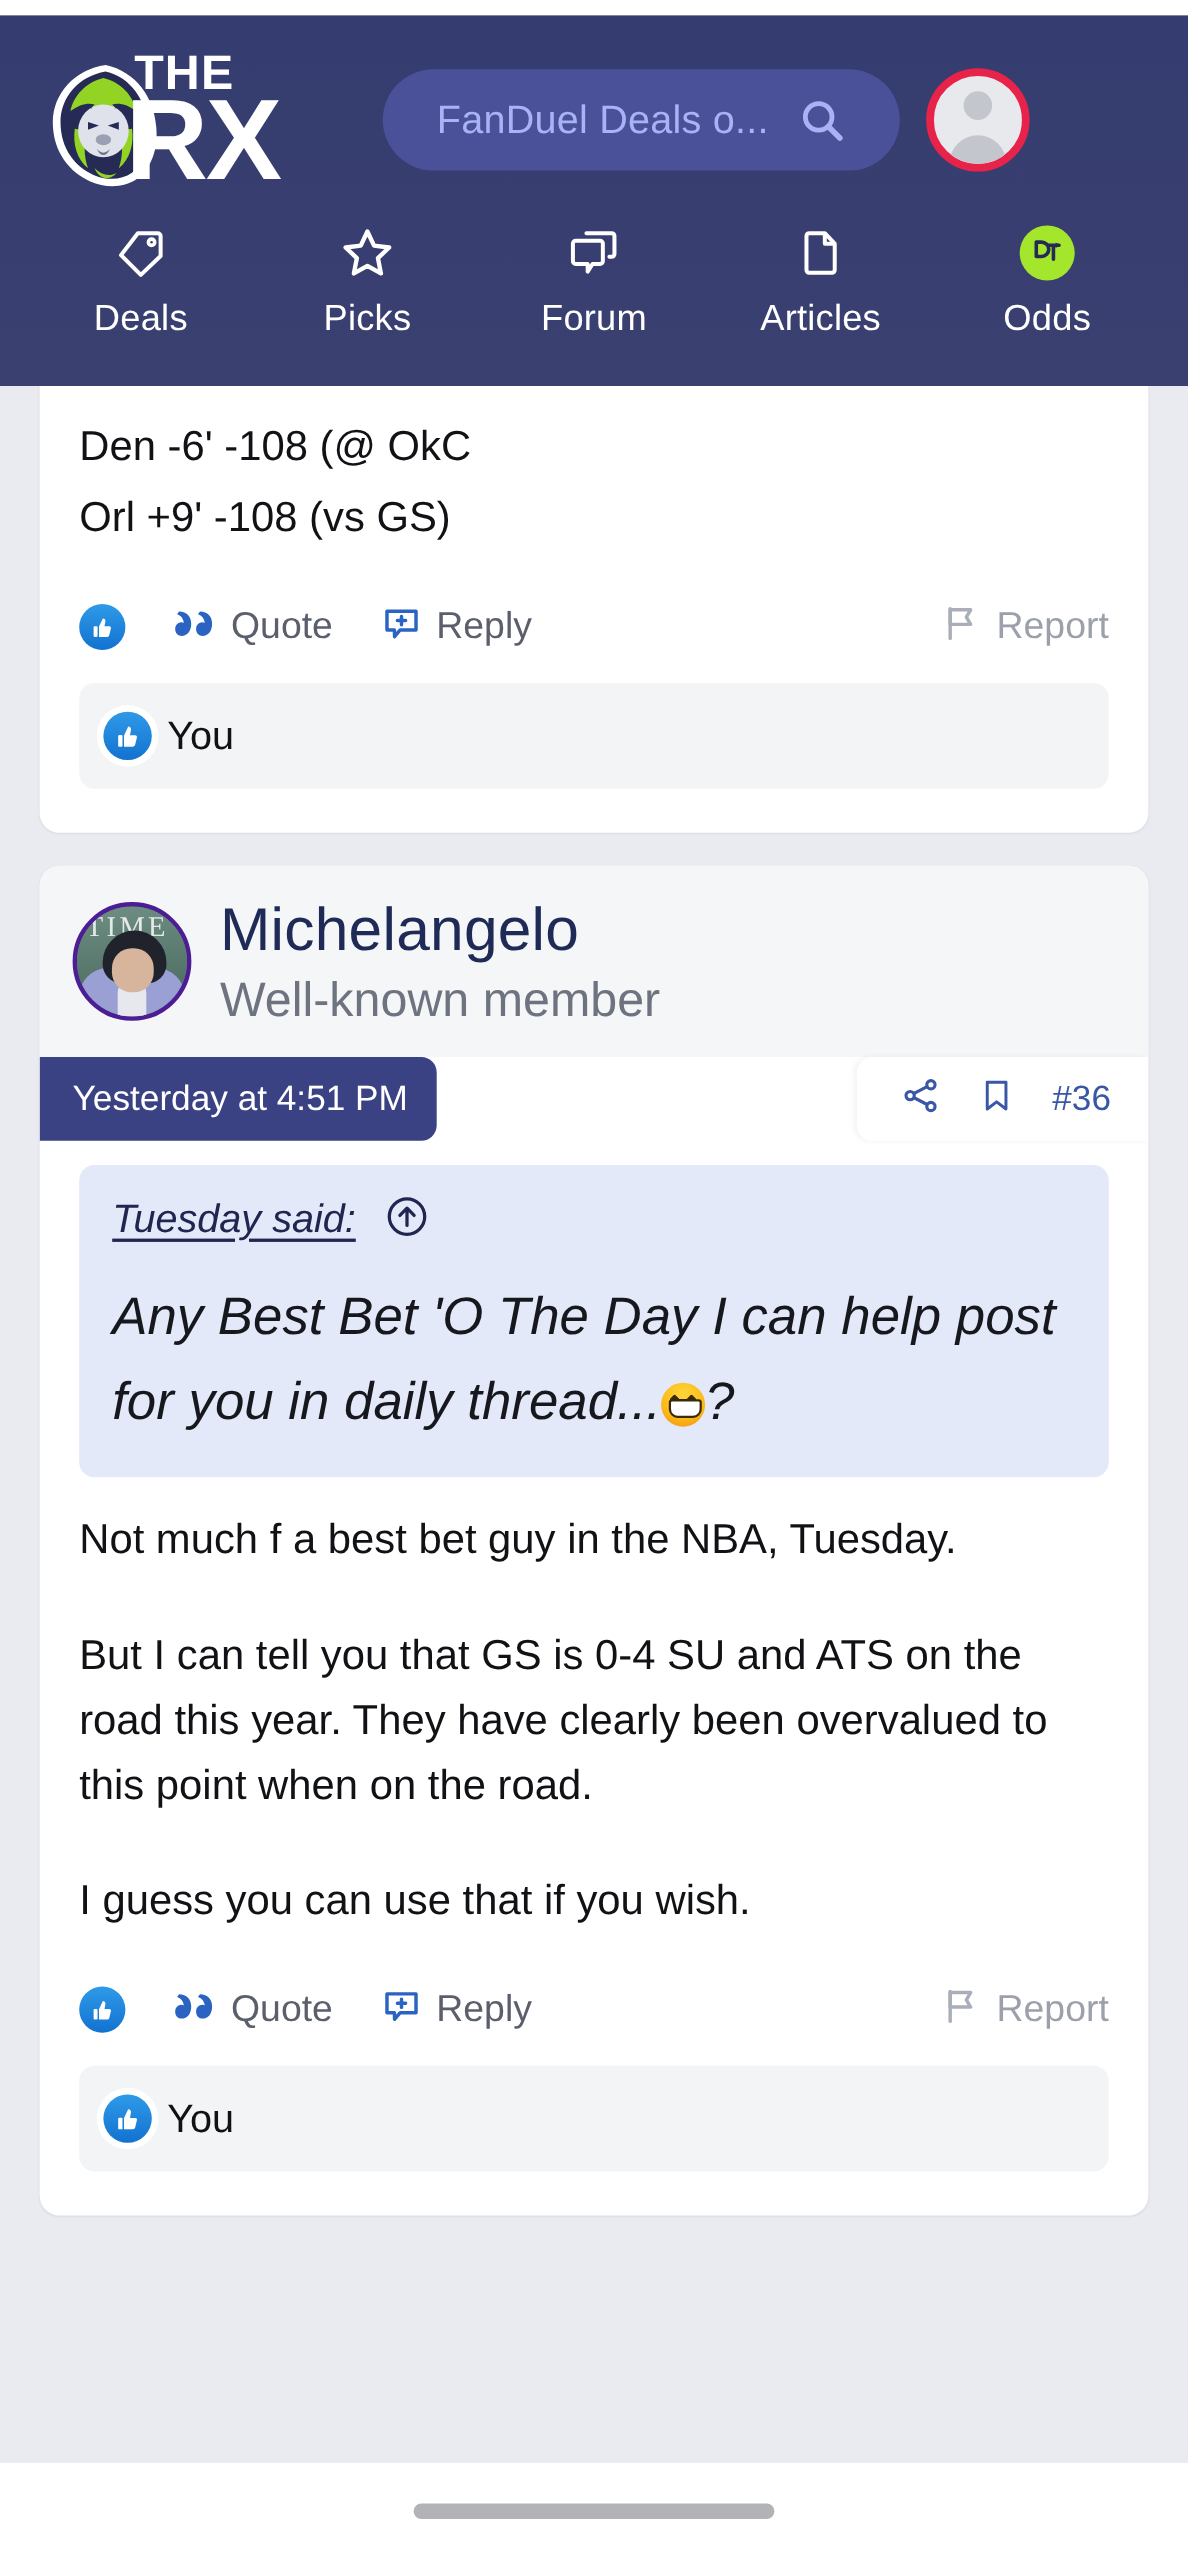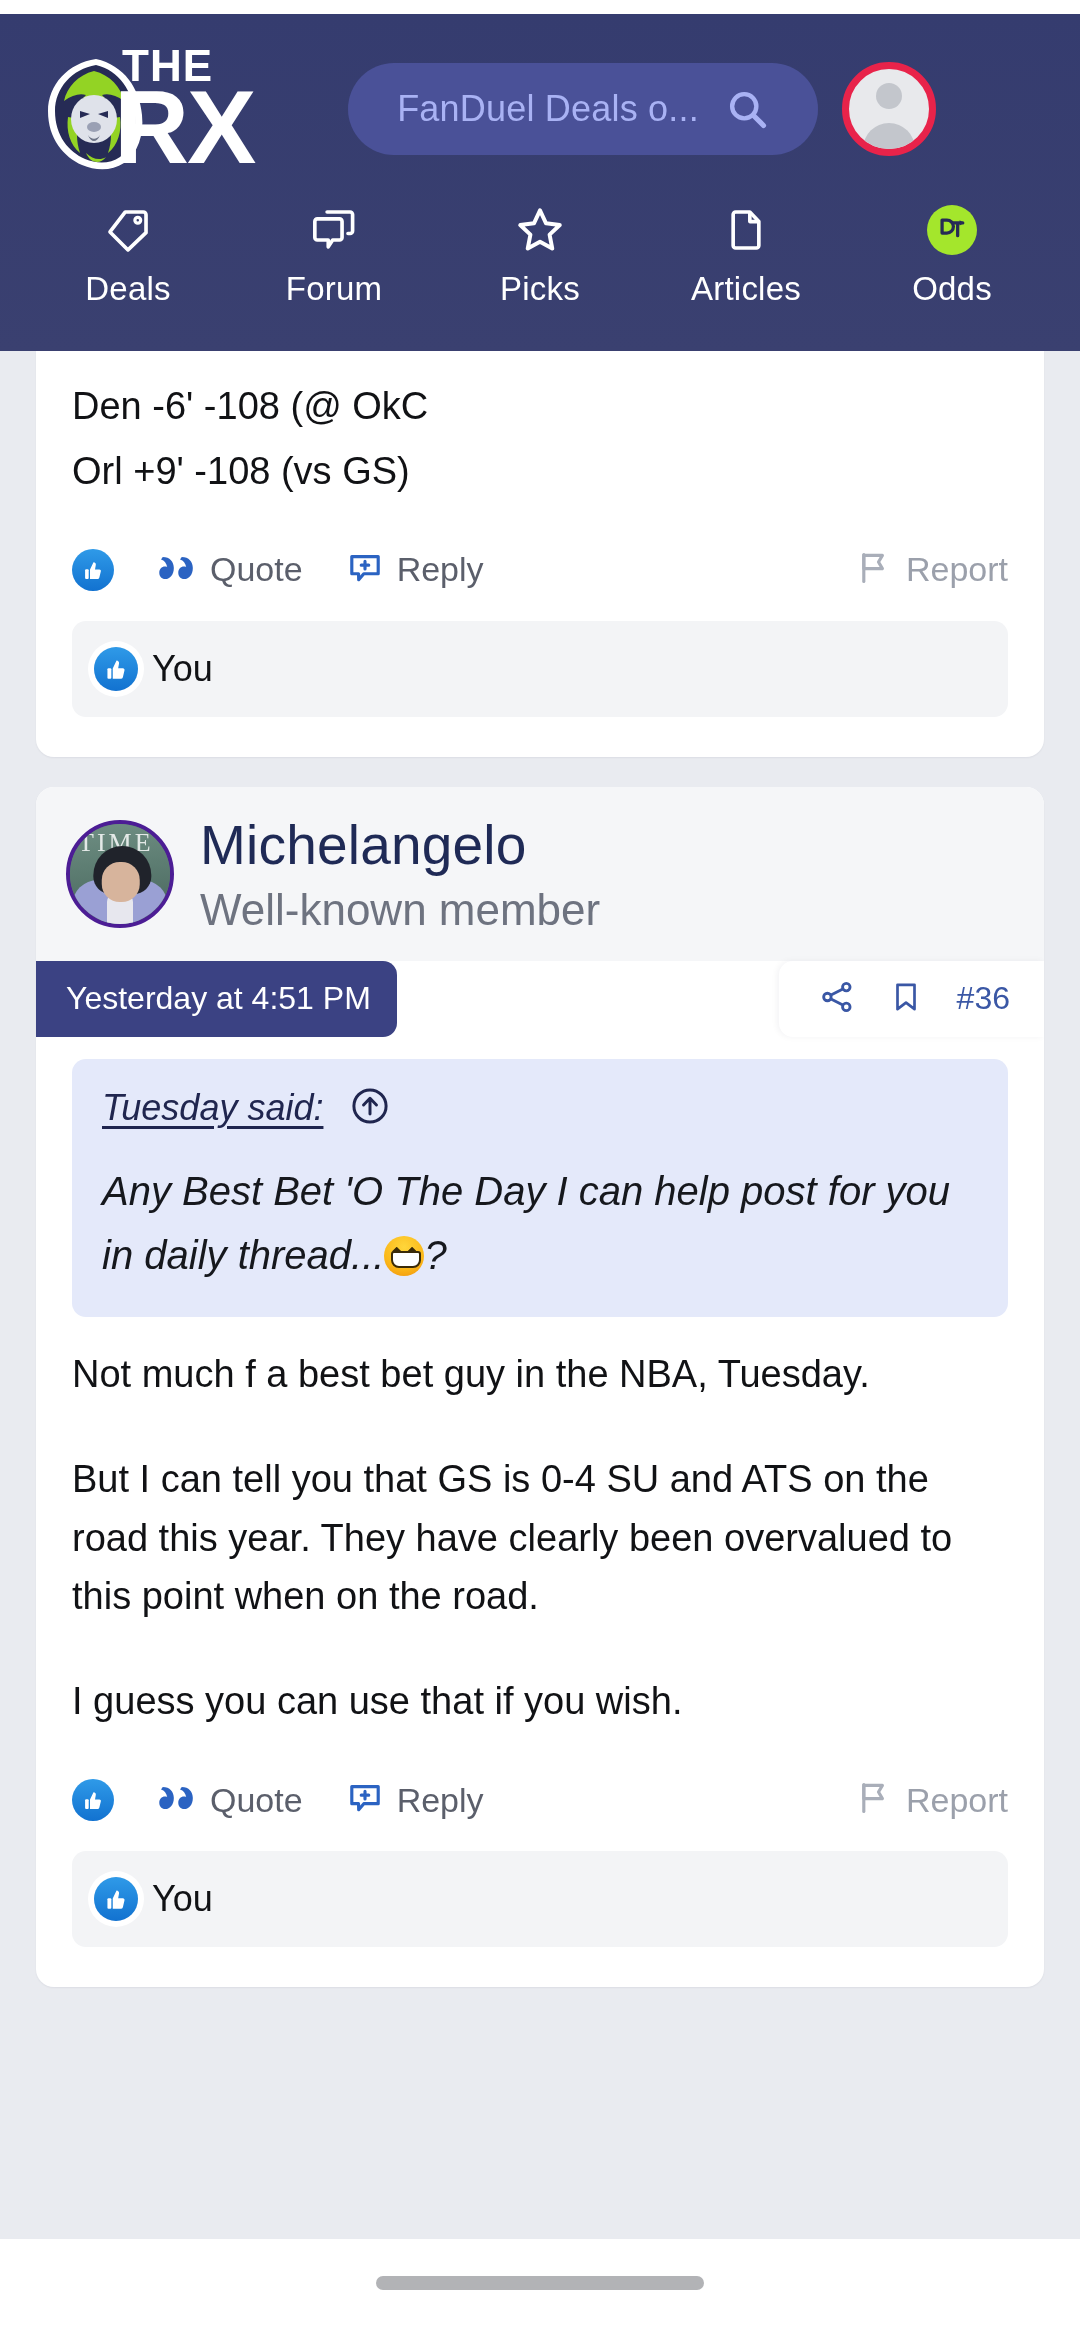--- a/index.html
+++ b/index.html
@@ -353,21 +353,21 @@
     margin-bottom: 28px;
   }
   .quote-author {
     font-size: 36px;
     font-style: italic;
     color: #20264f;
     text-decoration: underline;
     text-underline-offset: 6px;
   }
   .quote-text {
-    font-size: 40px;
+    font-size: 48px;
     font-style: italic;
     color: #16181d;
     line-height: 1.6;
   }
   .emoji-grin {
     display: inline-block;
     vertical-align: -7px;
     width: 40px; height: 40px;
     border-radius: 50%;
     background: radial-gradient(circle at 50% 28%, #ffd63b 0%, #fbb718 62%, #ef8f0c 100%);
@@ -471,35 +471,35 @@
           <svg width="46" height="46" viewBox="0 0 24 24">
             <path d="M10.6 2.6 H20 a1.4 1.4 0 0 1 1.4 1.4 v9.4 L12 22.4 2.6 13 Z" fill="none" stroke="#ffffff" stroke-width="1.9" stroke-linejoin="round"></path>
             <circle cx="17.1" cy="6.9" r="1.5" fill="none" stroke="#ffffff" stroke-width="1.7"></circle>
           </svg>
         </span>
         <span class="nav-label">Deals</span>
       </div>
 
       <div class="nav-item">
         <span class="nav-icon">
+          <svg width="50" height="50" viewBox="0 0 24 24">
+            <path d="M12 2.6 l2.9 6.2 6.6 .8 -4.9 4.6 1.3 6.7 -5.9 -3.3 -5.9 3.3 1.3 -6.7 -4.9 -4.6 6.6 -.8 Z" fill="none" stroke="#ffffff" stroke-width="1.9" stroke-linejoin="round"></path>
+          </svg>
+        </span>
+        <span class="nav-label">Picks</span>
+      </div>
+
+      <div class="nav-item">
+        <span class="nav-icon">
           <svg width="46" height="46" viewBox="0 0 24 24">
             <path d="M8.4 2.6 h12 a1.3 1.3 0 0 1 1.3 1.3 v8.6 a1.3 1.3 0 0 1 -1.3 1.3 h-1.1" fill="none" stroke="#ffffff" stroke-width="1.9" stroke-linejoin="round" stroke-linecap="round"></path>
             <path d="M3.3 6.2 h11.6 a1.3 1.3 0 0 1 1.3 1.3 v8.4 a1.3 1.3 0 0 1 -1.3 1.3 h-3.6 l-2.3 3.6 -0 -3.6 h-5.7 a1.3 1.3 0 0 1 -1.3 -1.3 v-8.4 a1.3 1.3 0 0 1 1.3 -1.3 Z" fill="none" stroke="#ffffff" stroke-width="1.9" stroke-linejoin="round"></path>
           </svg>
         </span>
         <span class="nav-label">Forum</span>
-      </div>
-
-      <div class="nav-item">
-        <span class="nav-icon">
-          <svg width="50" height="50" viewBox="0 0 24 24">
-            <path d="M12 2.6 l2.9 6.2 6.6 .8 -4.9 4.6 1.3 6.7 -5.9 -3.3 -5.9 3.3 1.3 -6.7 -4.9 -4.6 6.6 -.8 Z" fill="none" stroke="#ffffff" stroke-width="1.9" stroke-linejoin="round"></path>
-          </svg>
-        </span>
-        <span class="nav-label">Picks</span>
       </div>
 
       <div class="nav-item">
         <span class="nav-icon">
           <svg width="46" height="46" viewBox="0 0 24 24">
             <path d="M14 2.6 H6.6 a1.3 1.3 0 0 0 -1.3 1.3 v16.2 a1.3 1.3 0 0 0 1.3 1.3 h10.8 a1.3 1.3 0 0 0 1.3 -1.3 V7.6 Z" fill="none" stroke="#ffffff" stroke-width="1.9" stroke-linejoin="round"></path>
             <path d="M14 2.6 V7.6 h4.7" fill="none" stroke="#ffffff" stroke-width="1.9" stroke-linejoin="round"></path>
           </svg>
         </span>
         <span class="nav-label">Articles</span>

